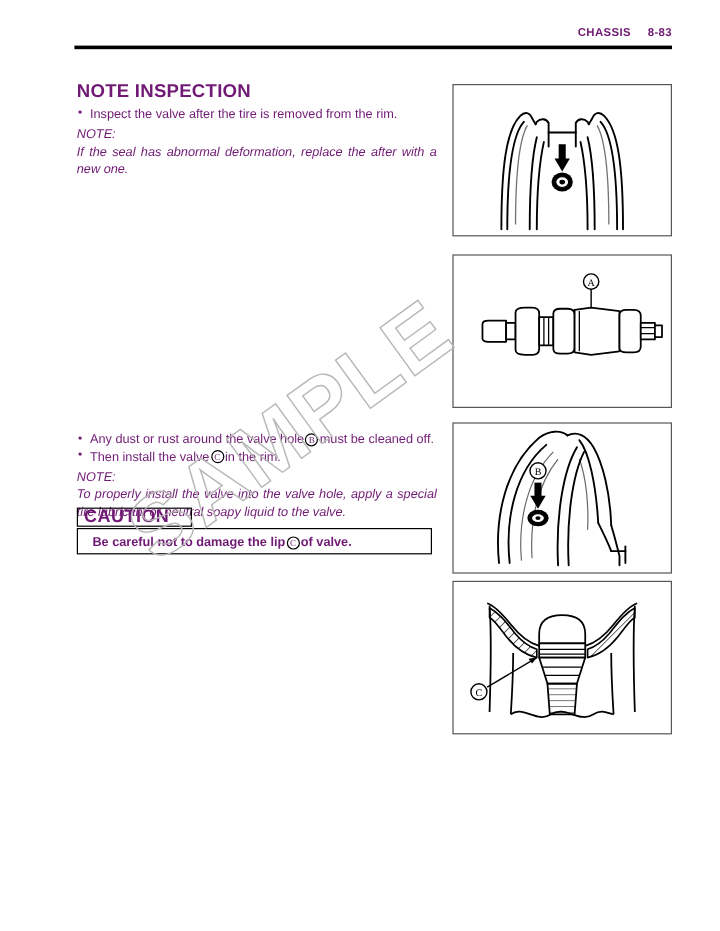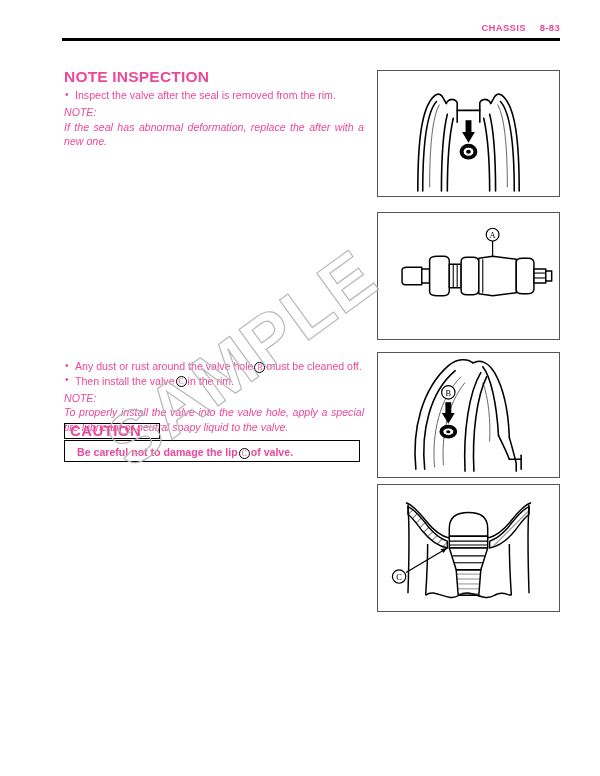--- a/index.html
+++ b/index.html
@@ -7,21 +7,21 @@
     padding: 0;
     background: #ffffff;
   }
   .page {
     position: relative;
     width: 600px;
     height: 776px;
     background: #ffffff;
     overflow: hidden;
     font-family: "Liberation Sans", sans-serif;
-    color: #ec4899;
+    color: #701a75;
   }
 
   
   .header {
     position: absolute;
     left: 62px;
     top: 22px;
     width: 498px;
     height: 20px;
   }
@@ -190,21 +190,21 @@
     <div class="header-text">
       <span class="sec">CHASSIS</span><span>8-83</span>
     </div>
     <div class="header-rule"></div>
   </div>
 
   <div class="textcol">
     <h1 class="section-title">NOTE INSPECTION</h1>
     <ul class="bullet-list">
       <li>
-        <span>Inspect the valve after the seal is removed from the rim.</span>
+        <span>Inspect the valve after the tire is removed from the rim.</span>
       </li>
     </ul>
     <div class="note">
       <p class="nojust">NOTE:</p>
       <p>If the seal has abnormal deformation, replace the after with a new one.</p>
     </div>
   </div>
 
   <div class="textcol2">
     <ul class="bullet-list">

